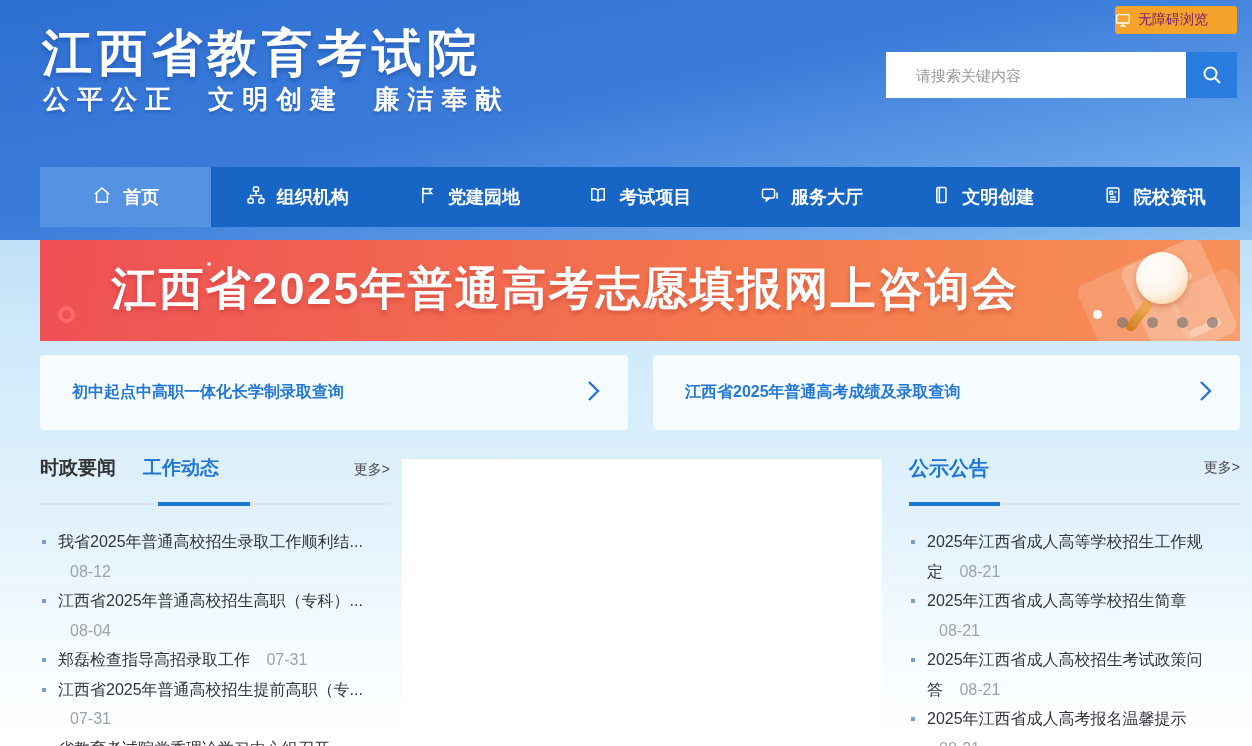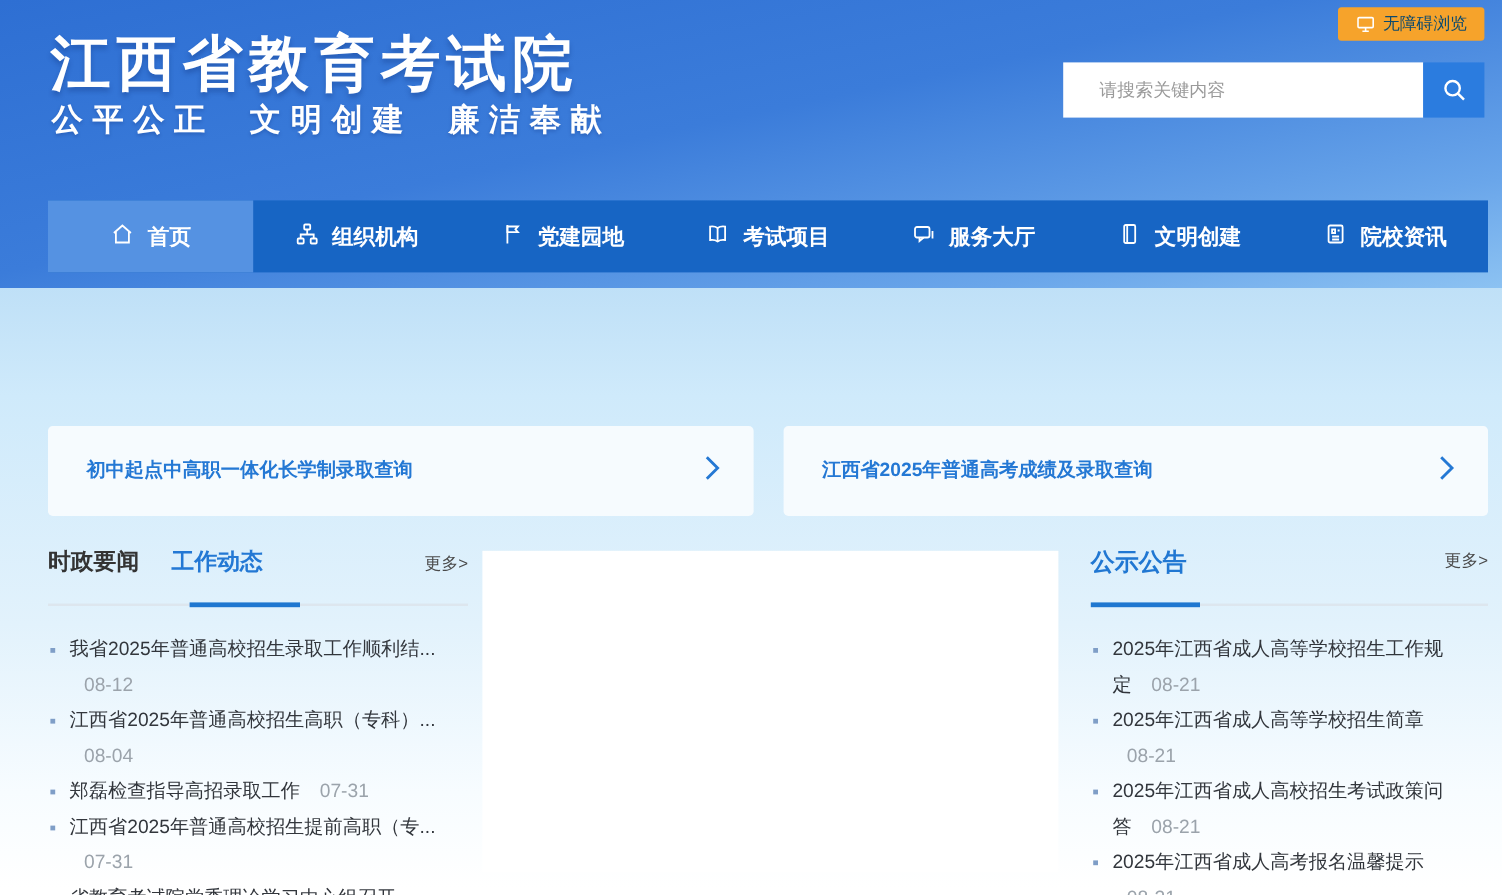--- a/index.html
+++ b/index.html
@@ -17,22 +17,22 @@
   .logo-title {
     position:absolute; left:42px; top:20px; color:#fff; font-size:50px; font-weight:bold;
     letter-spacing:5px; text-shadow:0 3px 4px rgba(10,40,110,.30);
   }
   .logo-slogan {
     position:absolute; left:43px; top:82px; color:#fff; font-size:26px; font-weight:bold;
     letter-spacing:8px; word-spacing:14px; text-shadow:0 2px 3px rgba(10,40,110,.28);
   }
   .a11y-btn {
     position:absolute; left:1115px; top:6px; width:122px; height:28px;
-    background:#f6a32b; border:none; border-radius:3px; color:#0c4a6e; font-size:14px;
-    display:flex; align-items:center; justify-content:center; gap:7px; cursor:pointer;
+    background:#f6a32b; border:none; border-radius:3px; color:#701a75; font-size:14px;
+    display:flex; align-items:center; gap:7px; cursor:pointer;
     font-family:inherit;
   }
   .search-wrap { position:absolute; left:886px; top:52px; width:351px; height:46px; display:flex; }
   .search-input {
     width:300px; height:46px; border:none; outline:none; padding:0 30px;
     font-size:15px; color:#333; background:#fff; font-family:inherit;
   }
   .search-input::placeholder { color:#9a9a9a; }
   .search-btn {
     width:51px; height:46px; border:none; background:#2b7cdf; cursor:pointer;
@@ -215,20 +215,42 @@
           <svg width="20" height="20" viewBox="0 0 24 24" fill="none" stroke="#fff" stroke-width="1.8">
             <rect x="5" y="3.5" width="14" height="17" rx="1.5"></rect>
             <path d="M8.5 7.5h3v3.5h-3zM14 8.5h2M8.5 14.5h7M8.5 17.5h7"></path>
           </svg>
         </span>
         <span>院校资讯</span>
       </div>
     </div>
   </div>
 
+  <div class="banner">
+    <div class="banner-title">江西省2025年普通高考志愿填报网上咨询会</div>
+    <div class="spark s1"></div>
+    <div class="spark s2"></div>
+    <div class="spark s3"></div>
+    <div class="ring"></div>
+    <div class="deco">
+      <div class="deco-card c3"></div>
+      <div class="deco-card c2"></div>
+      <div class="deco-card c1"></div>
+      <div class="deco-line l1"></div>
+      <div class="deco-line l2"></div>
+      <div class="mag-handle"></div>
+      <div class="mag-lens"></div>
+    </div>
+    <div class="carousel-dots">
+      <div class="carousel-dot"></div>
+      <div class="carousel-dot"></div>
+      <div class="carousel-dot"></div>
+      <div class="carousel-dot"></div>
+    </div>
+  </div>
 
   <div class="quick-card qc1">
     <span class="quick-label">初中起点中高职一体化长学制录取查询</span>
     <span>
       <svg width="13" height="22" viewBox="0 0 13 22" fill="none" stroke="#2478d4" stroke-width="2.4">
         <path d="M2 2l9 9-9 9"></path>
       </svg>
     </span>
   </div>
   <div class="quick-card qc2">

